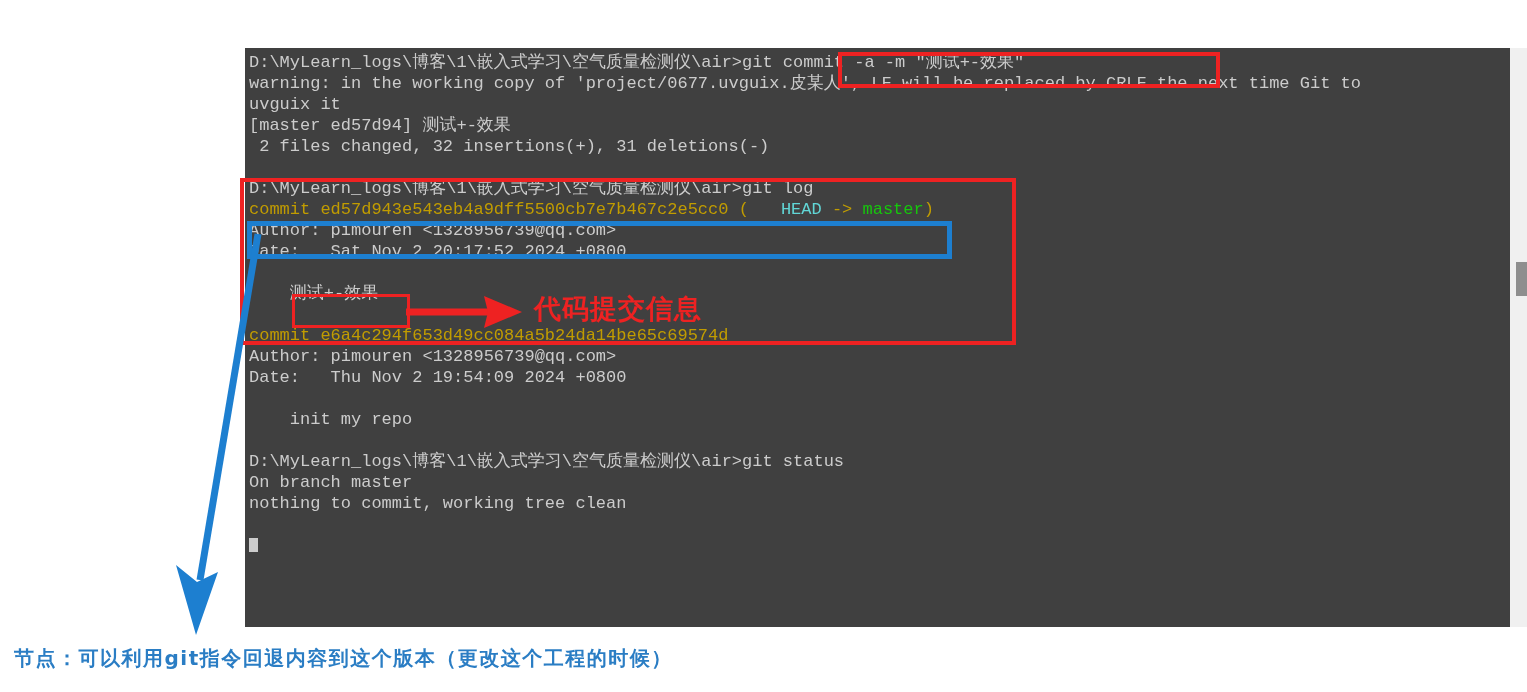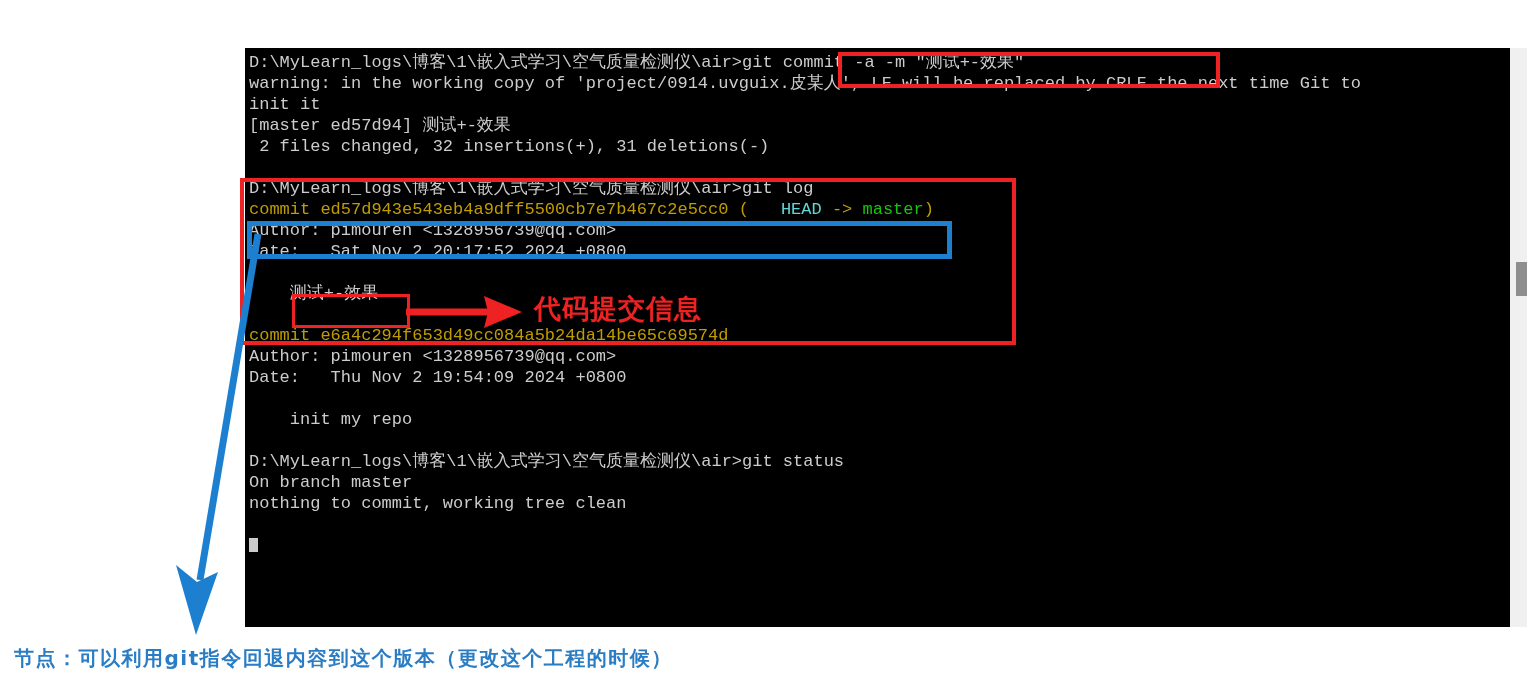--- a/index.html
+++ b/index.html
@@ -15,21 +15,21 @@
     font-family: "Liberation Sans", sans-serif;
   }
 
   
   #terminal-window {
     position: absolute;
     left: 245px;
     top: 48px;
     width: 1265px;
     height: 579px;
-    background: #000000;
+    background: #404040;
     overflow: hidden;
   }
 
   #terminal-lines {
     position: absolute;
     left: 4px;
     top: 4px;
     width: 1800px;
   }
 
@@ -130,22 +130,22 @@
     letter-spacing: 1.5px;
     white-space: nowrap;
   }
 </style>
 </head>
 <body>
 
 <div id="terminal-window">
   <div id="terminal-lines">
       <div class="term-line"><span class="c-white">D:\MyLearn_logs\博客\1\嵌入式学习\空气质量检测仪\air&gt;git commit -a -m "测试+-效果"</span></div>
-      <div class="term-line"><span class="c-white">warning: in the working copy of 'project/0914.uvguix.皮某人', LF will be replaced by CRLF the next time Git to</span></div>
-      <div class="term-line"><span class="c-white">init it</span></div>
+      <div class="term-line"><span class="c-white">warning: in the working copy of 'project/0677.uvguix.皮某人', LF will be replaced by CRLF the next time Git to</span></div>
+      <div class="term-line"><span class="c-white">uvguix it</span></div>
       <div class="term-line"><span class="c-white">[master ed57d94] 测试+-效果</span></div>
       <div class="term-line"><span class="c-white"> 2 files changed, 32 insertions(+), 31 deletions(-)</span></div>
       <div class="term-line"><span class="c-white"> </span></div>
       <div class="term-line"><span class="c-white">D:\MyLearn_logs\博客\1\嵌入式学习\空气质量检测仪\air&gt;git log</span></div>
       <div class="term-line"><span class="c-yellow">commit ed57d943e543eb4a9dff5500cb7e7b467c2e5cc0 </span><span class="c-yellow">(</span><span class="c-cyan2">HEAD</span><span class="c-yellow"> -&gt; </span><span class="c-green">master</span><span class="c-yellow">)</span></div>
       <div class="term-line"><span class="c-white">Author: pimouren &lt;1328956739@qq.com&gt;</span></div>
       <div class="term-line"><span class="c-white">Date:   Sat Nov 2 20:17:52 2024 +0800</span></div>
       <div class="term-line"><span class="c-white"> </span></div>
       <div class="term-line"><span class="c-white">    测试+-效果</span></div>
       <div class="term-line"><span class="c-white"> </span></div>

